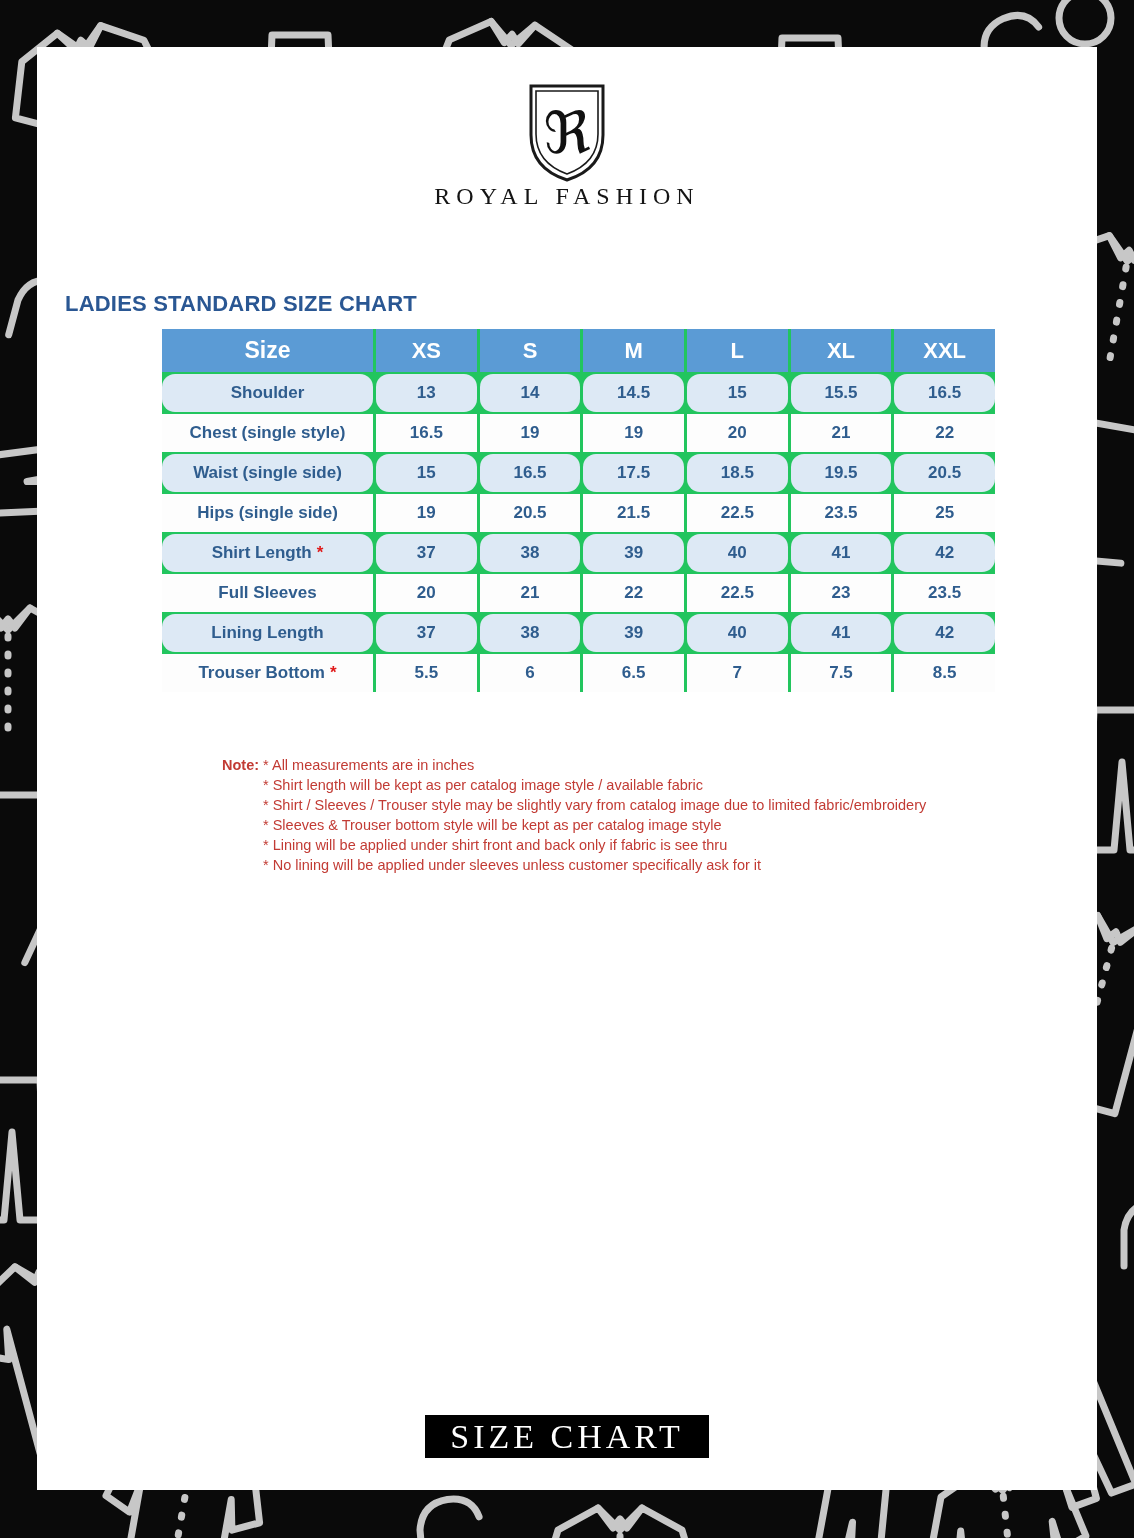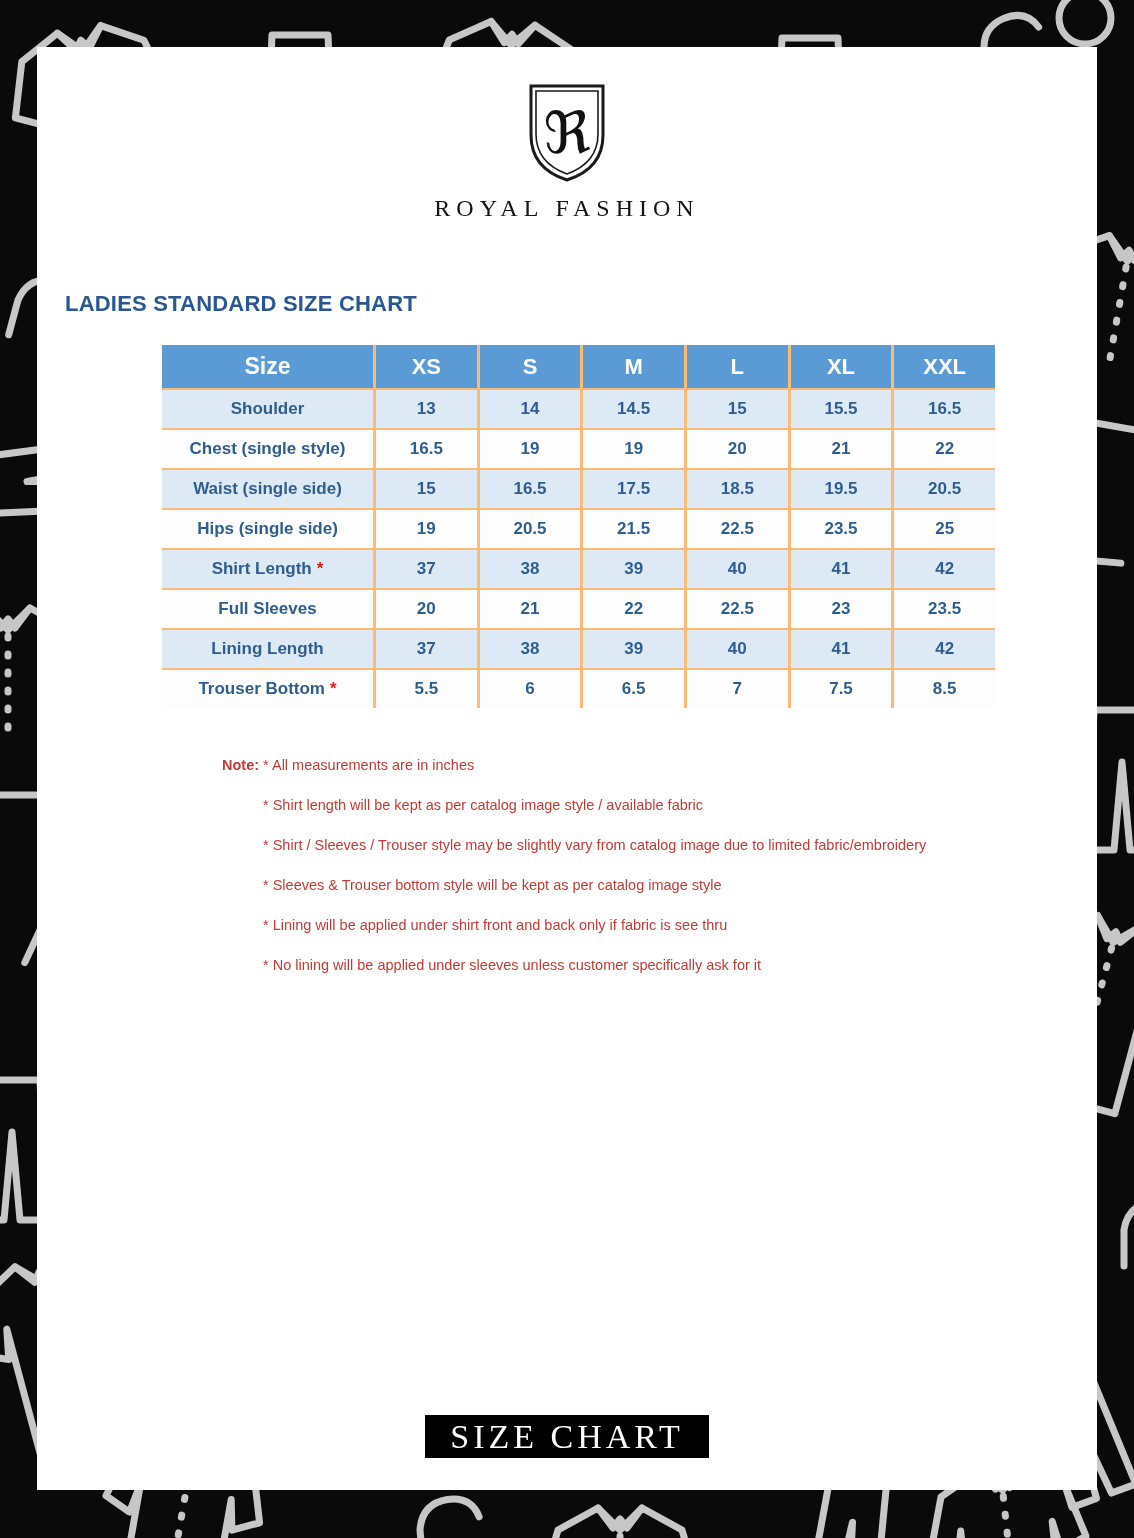--- a/index.html
+++ b/index.html
@@ -10,51 +10,51 @@
   }
   .pattern{position:absolute;left:0;top:0;}
   .page{
     position:absolute;left:37px;top:47px;width:1060px;height:1443px;
     background:#ffffff;
   }
   
   .logo{position:absolute;top:36px;left:0;width:100%;display:flex;flex-direction:column;align-items:center;}
   .shield{width:84px;height:100px;}
   .brand-name{
-    margin-top:12px;font-family:"Liberation Serif",serif;
+    margin-top:0;font-family:"Liberation Serif",serif;
     font-size:24px;letter-spacing:6px;color:#141414;white-space:nowrap;
   }
   
   .chart-title{
     position:absolute;top:240px;left:0;width:100%;margin:4px;text-align:left;
     font-size:22px;font-weight:700;color:var(--title-text,#2a5793);letter-spacing:.2px;padding-left:24px;
   }
   
   .size-table{
-    position:absolute;left:125px;top:298px;width:833px;
+    position:absolute;left:125px;top:282px;width:833px;
     display:grid;grid-template-columns:211px repeat(6,1fr);
-    column-gap:3px;row-gap:2px;background:#fdba74;
+    column-gap:3px;row-gap:2px;background:#22c55e;
   }
   .th{
     height:43px;background:var(--header-bg,#5b9bd5);color:#ffffff;
     font-weight:700;font-size:22px;display:flex;align-items:center;justify-content:center;
   }
   .th.first{font-size:23px;}
   .td{
     height:38px;display:flex;align-items:center;justify-content:center;
     font-weight:700;font-size:17px;color:var(--table-text,#2f5d8e);background:#fdfdfd;
   }
-  .td.alt{background:var(--row-alt-bg,#dde9f5);}
+  .td.alt{background:var(--row-alt-bg,#dde9f5);border-radius:13px;}
   .ast{color:var(--asterisk,#e01a1a);margin-left:5px;}
   
   .notes{
     position:absolute;left:185px;top:708px;
     color:var(--note-text,#c23b34);font-size:14.5px;line-height:20px;white-space:nowrap;
   }
-  .note-line.indent{padding-left:41px;margin-top:20px;}
+  .note-line.indent{padding-left:41px;}
   .note-label{font-weight:700;}
   
   .banner{
     position:absolute;left:388px;top:1368px;width:284px;height:43px;
     background:var(--banner-bg,#000000);display:flex;align-items:center;justify-content:center;
   }
   .banner span{
     color:var(--banner-text,#ffffff);font-family:"Liberation Serif",serif;
     font-size:34px;letter-spacing:4px;white-space:nowrap;
   }

